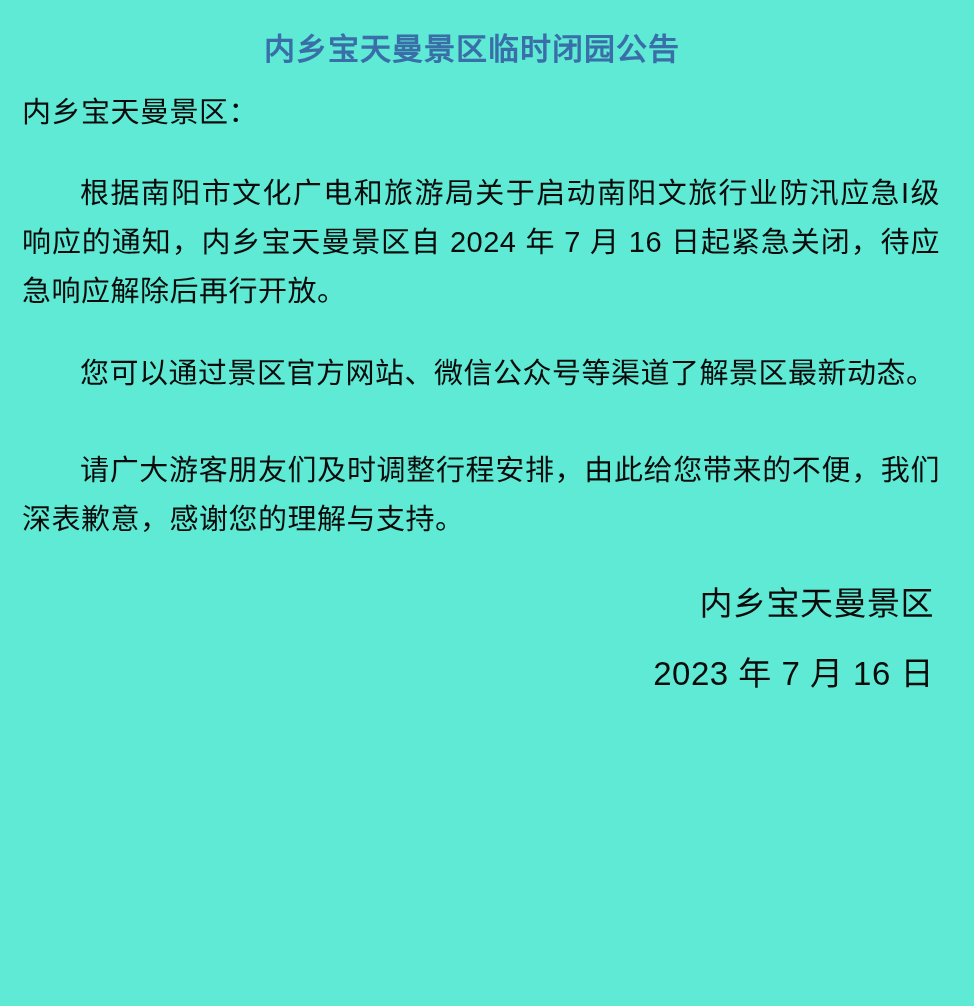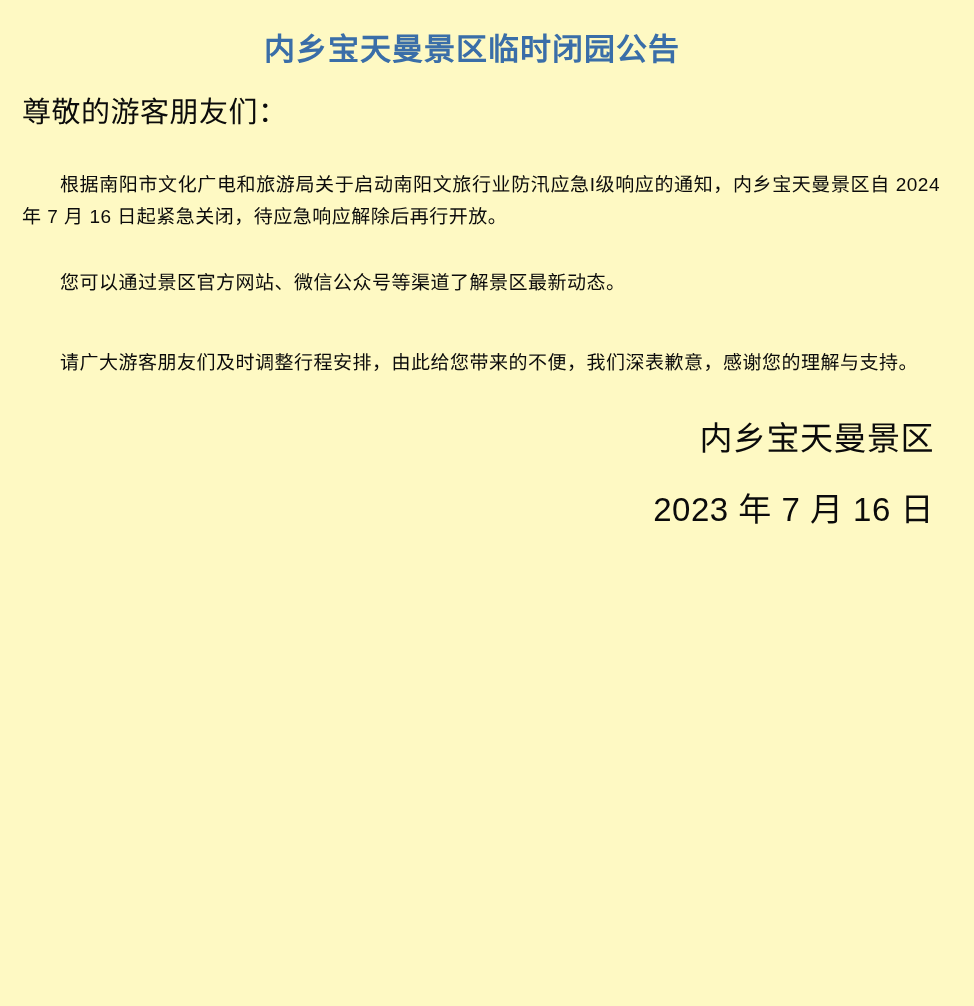--- a/index.html
+++ b/index.html
@@ -13,40 +13,40 @@
     font-family: "Liberation Sans", "DejaVu Sans", sans-serif;
     color: #0b0b0b;
     overflow: hidden;
     position: relative;
   }
   .page {
     box-sizing: border-box;
     width: 974px;
     height: 1006px;
     padding: 18px 34px 0 18px;
-    background: #fef9c3;
+    background: #5eead4;
   }
   .notice-title {
     text-align: center;
     font-size: 31px;
     font-weight: bold;
     color: #3a6ea8;
     letter-spacing: 1px;
     line-height: 1.3;
     margin: 12px 0 20px 0;
     padding-right: 14px;
   }
   .salutation {
     font-size: 29px;
     line-height: 1.55;
     margin: 0 0 34px 4px;
     letter-spacing: 0.5px;
   }
   .para {
-    font-size: 19px;
+    font-size: 29px;
     line-height: 1.68;
     letter-spacing: 0.5px;
     text-align: justify;
     text-justify: inter-ideograph;
     margin: 0 0 34px 4px;
     text-indent: 2em;
   }
   .para-last {
     margin-bottom: 48px;
   }
@@ -64,21 +64,21 @@
     margin-top: 18px;
   }
 </style>
 </head>
 <body>
 
 <div class="page">
 
   <div class="notice-title">内乡宝天曼景区临时闭园公告</div>
 
-  <div class="salutation">尊敬的游客朋友们：</div>
+  <div class="salutation">内乡宝天曼景区：</div>
 
   <p class="para">根据南阳市文化广电和旅游局关于启动南阳文旅行业防汛应急I级响应的通知，内乡宝天曼景区自 2024 年 7 月 16 日起紧急关闭，待应急响应解除后再行开放。</p>
 
   <p class="para para-last">您可以通过景区官方网站、微信公众号等渠道了解景区最新动态。</p>
 
   <p class="para">请广大游客朋友们及时调整行程安排，由此给您带来的不便，我们深表歉意，感谢您的理解与支持。</p>
 
   <div class="signature">
     <span class="sig-line">内乡宝天曼景区</span>
     <span class="sig-line sig-date">2023 年 7 月 16 日</span>

